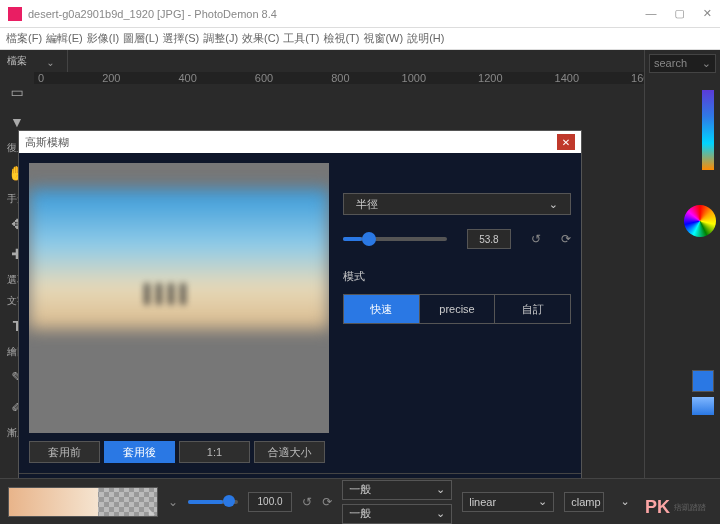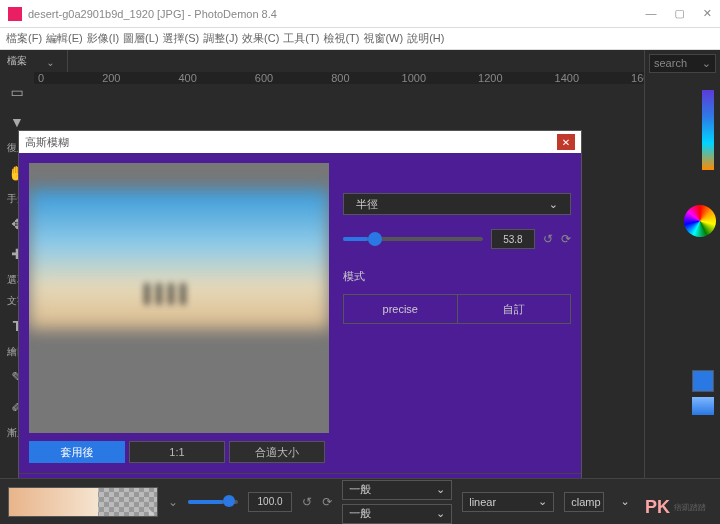--- a/index.html
+++ b/index.html
@@ -31,21 +31,21 @@
 
 
 .right-rail { position: absolute; right: 0; top: 0; width: 76px; height: 428px; background: #2a2a2a; border-left: 1px solid #444; }
 .right-rail .search { margin: 4px; padding: 2px 4px; background: #1e1e1e; color: #888; border: 1px solid #444; font-size: 10px; display:flex; justify-content:space-between; }
 .right-rail .color-strip { position: absolute; top: 40px; right: 6px; width: 12px; height: 80px; background: linear-gradient(180deg,#5b3bd8,#2e7ae6,#00d4ff,#ff8a00); }
 .right-rail .wheelbox { position:absolute; top:155px; right:4px; width:32px; height:32px; border-radius:50%; background: conic-gradient(red,orange,yellow,green,cyan,blue,magenta,red); }
 .right-rail .sw1 { position:absolute; top:320px; right:6px; width:22px; height:22px; background:#2a78e4; border:1px solid #555; }
 .right-rail .sw2 { position:absolute; top:347px; right:6px; width:22px; height:18px; background:linear-gradient(180deg,#7fb7ff,#2a78e4); }
 
 
-.dialog { position: absolute; top: 80px; left: 18px; width: 564px; height: 382px; background: #4c1d95; border: 1px solid #555; }
+.dialog { position: absolute; top: 80px; left: 18px; width: 564px; height: 382px; background: #0f172a; border: 1px solid #555; }
 .dialog-title { height: 22px; background: #fff; display: flex; align-items: center; justify-content: space-between; padding: 0 6px; color: #555; font-size: 11px; }
 .dialog-title .close { width: 18px; height: 16px; background: #c0392b; color: #fff; display: flex; align-items: center; justify-content: center; font-size: 10px; cursor: pointer; }
 .dialog-body { display: flex; padding: 10px; gap: 14px; height: 320px; }
 
 
 .preview-wrap { width: 300px; display: flex; flex-direction: column; }
 .preview-img { flex: 1; background: #777; position: relative; overflow: hidden; }
 .preview-img .sky { position: absolute; top: 26px; left: 0; right: 0; height: 140px; background: linear-gradient(180deg,#3798d8 0%, #8fcbe8 40%, #e7d9b8 70%, #d9b98c 100%); filter: blur(8px); }
 .preview-img .top-gray { position:absolute; top:0; left:0; right:0; height:30px; background:#777; }
 .preview-img .bot-gray { position:absolute; bottom:0; left:0; right:0; height:48px; background:#777; }
@@ -53,21 +53,21 @@
 .preview-img .figs span { width:6px; height:22px; background:#2a2a2a; border-radius:2px; }
 
 .preview-tabs { display: flex; margin-top: 8px; height: 22px; }
 .preview-tabs .ptab { flex: 1; display: flex; align-items: center; justify-content: center; border: 1px solid #555; color: #bbb; margin-right: 4px; cursor: pointer; background:#2e2e2e; }
 .preview-tabs .ptab.active { background: #2a78e4; color: #fff; border-color:#2a78e4; }
 
 
 .controls { flex: 1; padding-top: 30px; color: #ccc; }
 .dd-row { display: flex; align-items: center; }
 .dd-row .dd { flex: 1; height: 22px; background: #2a2a2a; border: 1px solid #555; display: flex; align-items: center; padding: 0 12px; color: #ccc; justify-content: space-between; cursor: pointer; }
-.slider-row { display: flex; align-items: center; margin-top: 14px; gap: 8px; }
+.slider-row { display: flex; align-items: center; margin-top: 14px; gap: 20px; }
 .slider { flex: 1; height: 4px; background: #555; position: relative; border-radius: 2px; }
 .slider .fill { position: absolute; left: 0; top: 0; height: 4px; background: #2a78e4; width: 18%; border-radius: 2px; }
 .slider .thumb { position: absolute; left: 18%; top: -5px; width: 14px; height: 14px; border-radius: 50%; background: #2a78e4; cursor: pointer; }
 .numbox { width: 44px; height: 20px; background: #2a2a2a; border: 1px solid #555; color: #ccc; display: flex; align-items: center; justify-content: center; font-size: 10px; }
 .icon-sm { color: #888; cursor: pointer; font-size: 12px; }
 
 .mode-label { margin-top: 20px; color: #ccc; }
 .segmented { display: flex; margin-top: 10px; border: 1px solid #555; height: 30px; }
 .segmented .seg { flex: 1; display: flex; align-items: center; justify-content: center; color: #ccc; border-right: 1px solid #555; cursor: pointer; }
 .segmented .seg:last-child { border-right: none; }
@@ -188,20 +188,21 @@
           <div class="sky"></div>
           <div class="figs">
               <span></span>
               <span></span>
               <span></span>
               <span></span>
             </div>
           <div class="bot-gray"></div>
         </div>
         <div class="preview-tabs">
+          <div class="ptab">套用前</div>
           <div class="ptab active">套用後</div>
           <div class="ptab">1:1</div>
           <div class="ptab">合適大小</div>
         </div>
       </div>
       <div class="controls">
         <div class="dd-row">
           <div class="dd">
             <span>半徑</span>
             <span>⌄</span>
@@ -211,20 +212,21 @@
           <div class="slider">
             <div class="fill"></div>
               <div class="thumb"></div>
           </div>
           <div class="numbox">53.8</div>
           <span class="icon-sm">↺</span>
           <span class="icon-sm">⟳</span>
         </div>
         <div class="mode-label">模式</div>
         <div class="segmented">
+          <div class="seg active">快速</div>
           <div class="seg">precise</div>
           <div class="seg">自訂</div>
         </div>
       </div>
     </div>
     <div class="dialog-footer">
       <div class="left-ctrls">
         <span class="undo">↺</span>
         <span class="dice">🎲</span>
         <div class="preset">

